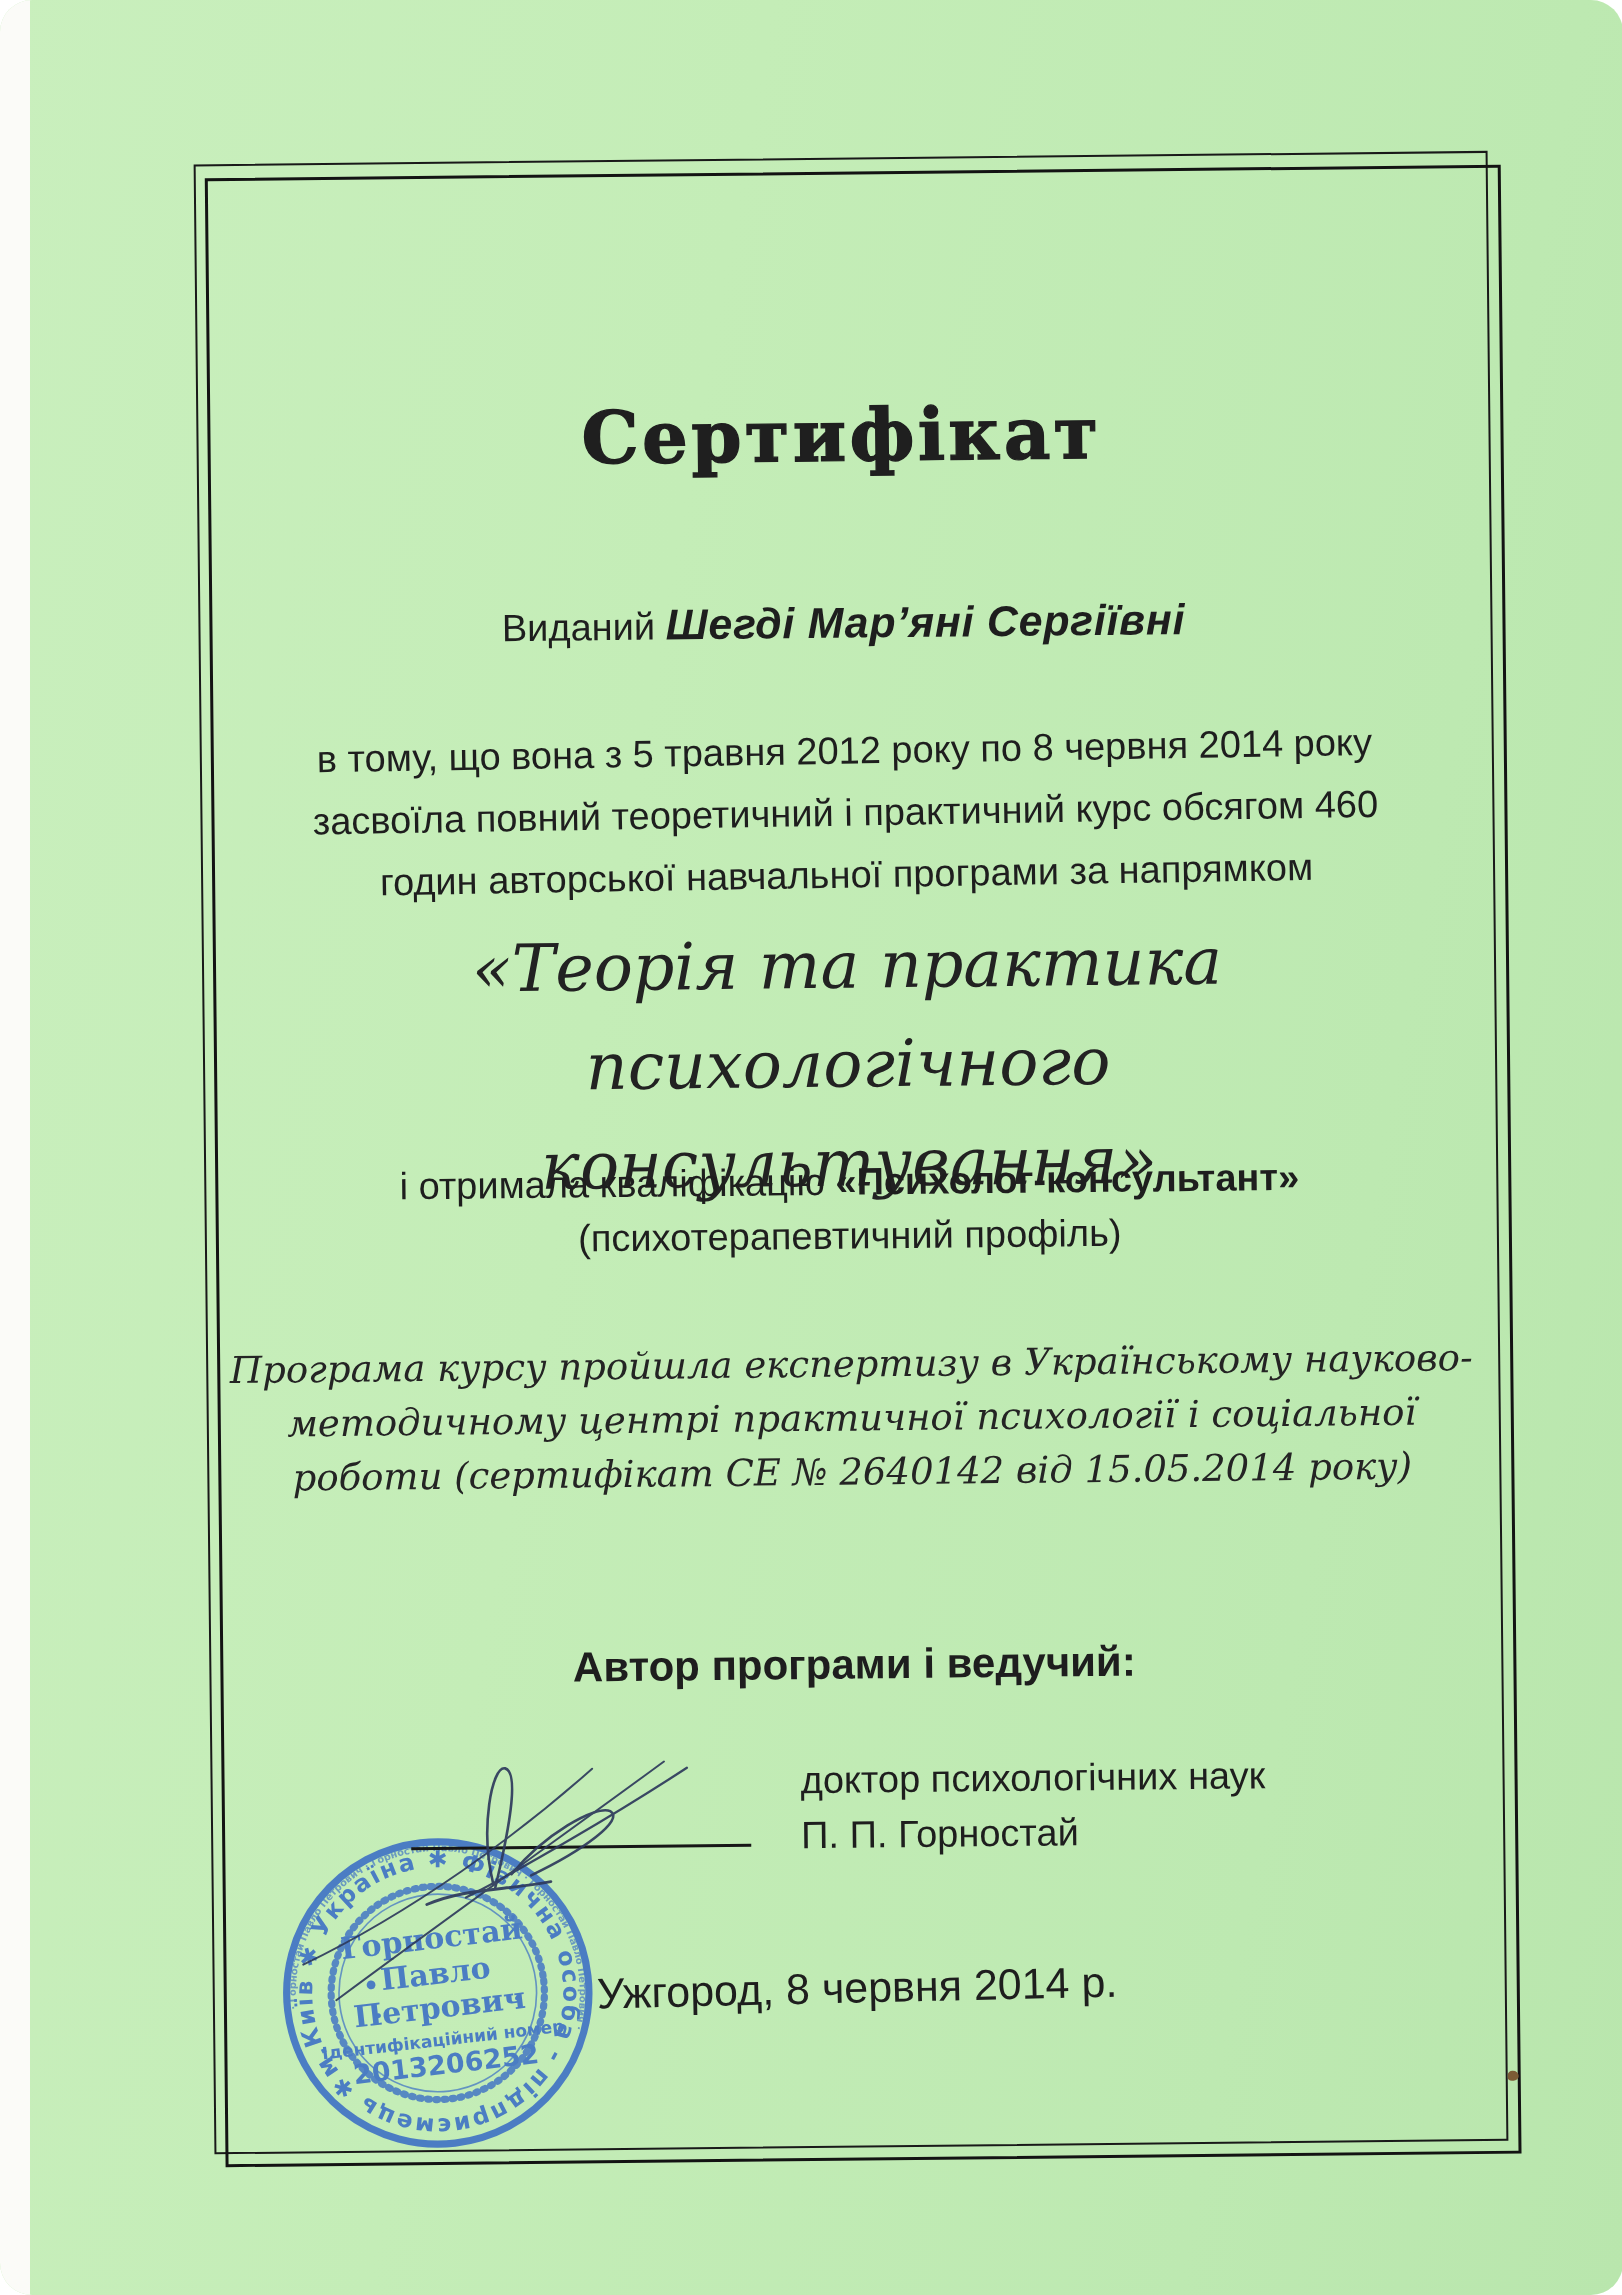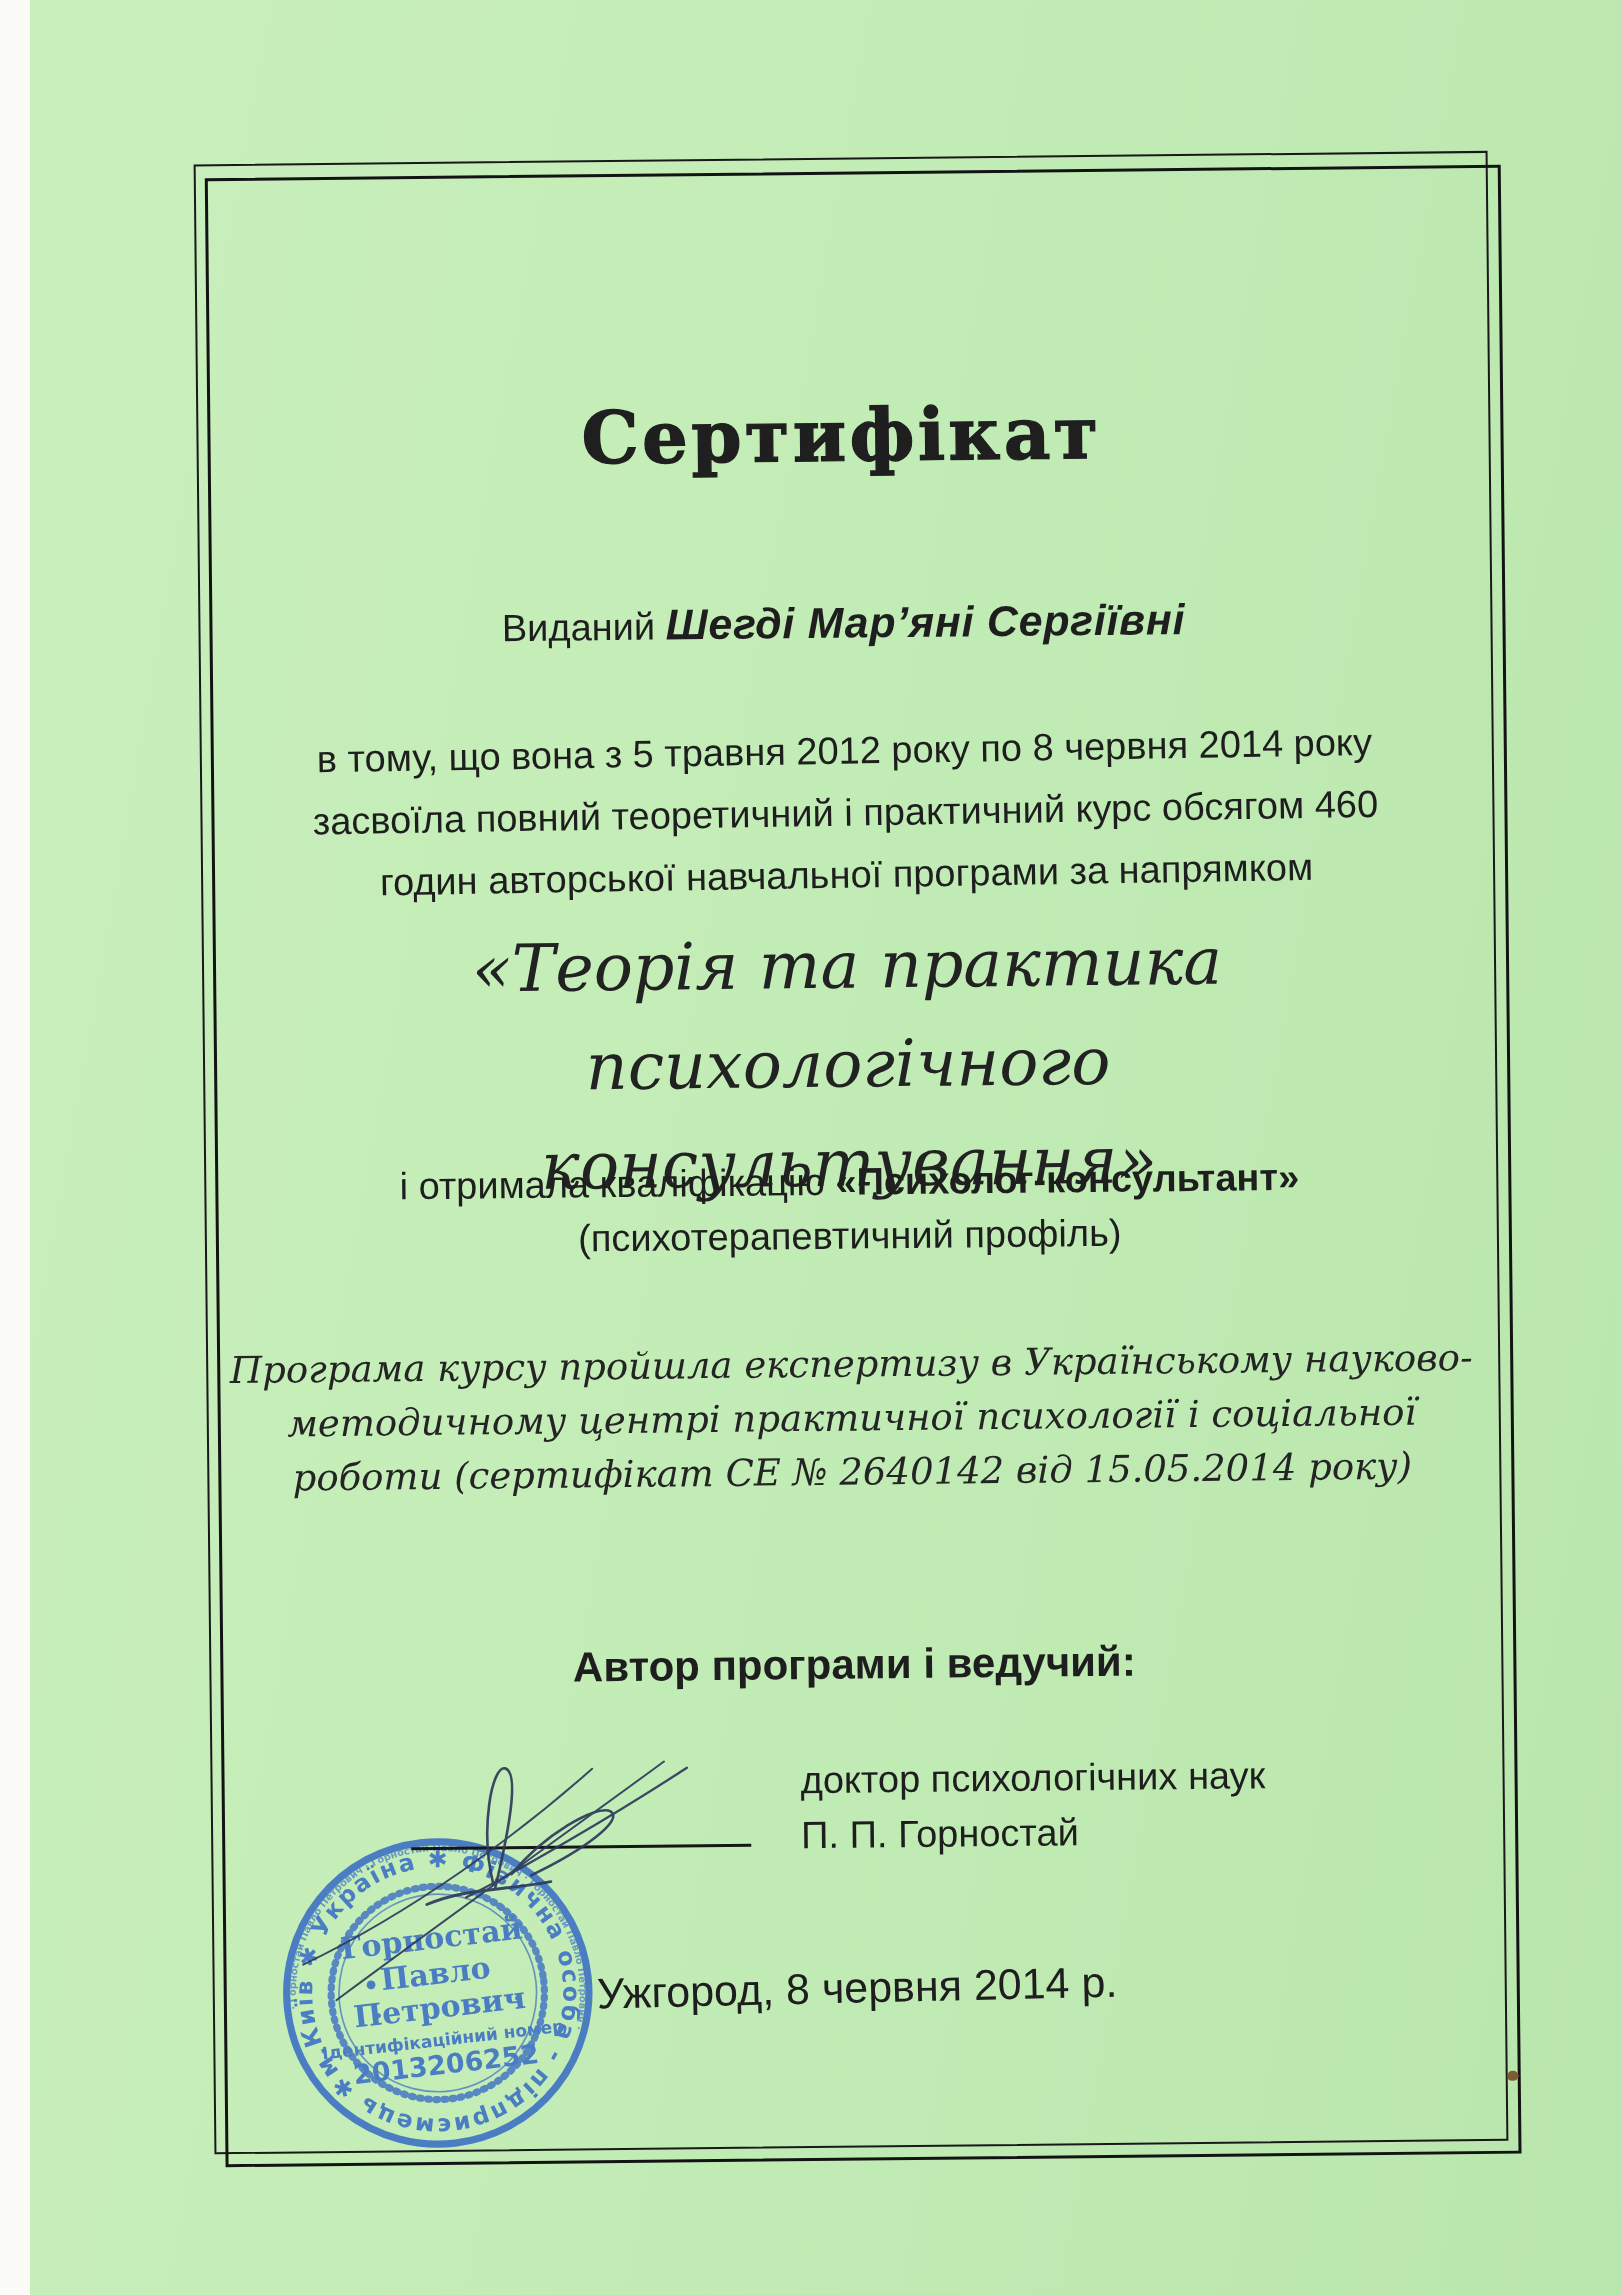--- a/index.html
+++ b/index.html
@@ -1,18 +1,18 @@
 <!DOCTYPE html>
 <html style="font-size:10.5px"><head>
 <meta charset="utf-8">
 <style>
   html,body{margin:0;padding:0;background:#ffffff;}
   #page{position:relative;width:1623px;height:2295px;overflow:hidden;
         background:linear-gradient(100deg,#c9efbd 0%,#c4edb7 38%,#bde9b1 78%,#b9e6ad 100%);
-        font-family:"Liberation Sans",sans-serif;color:#1e1e1e;}
+        font-family:"Liberation Sans",sans-serif;color:#1e1e1e;border-radius:32px;}
   #scan-strip{position:absolute;left:0;top:0;width:30px;height:2295px;background:#fbfbf8;}
   #content{position:absolute;left:0;top:0;width:1623px;height:2295px;
            transform:rotate(-0.6deg);transform-origin:811px 1152px;}
   .frame{position:absolute;pointer-events:none;}
   #frame-thin{left:204px;top:158px;width:1290px;height:1986px;border:2px solid #191919;}
   #frame-thick{left:215px;top:172px;width:1290px;height:1983px;border:3.9px solid #131313;}
   .centered{position:absolute;left:204px;width:1290px;text-align:center;}
   #title{top:393px;font-family:"DejaVu Serif",serif;font-weight:700;font-size:72px;
          letter-spacing:3.3px;color:#1f1f1f;-webkit-text-stroke:1.3px #1f1f1f;}
   #issued-line{top:599px;font-size:38px;}

